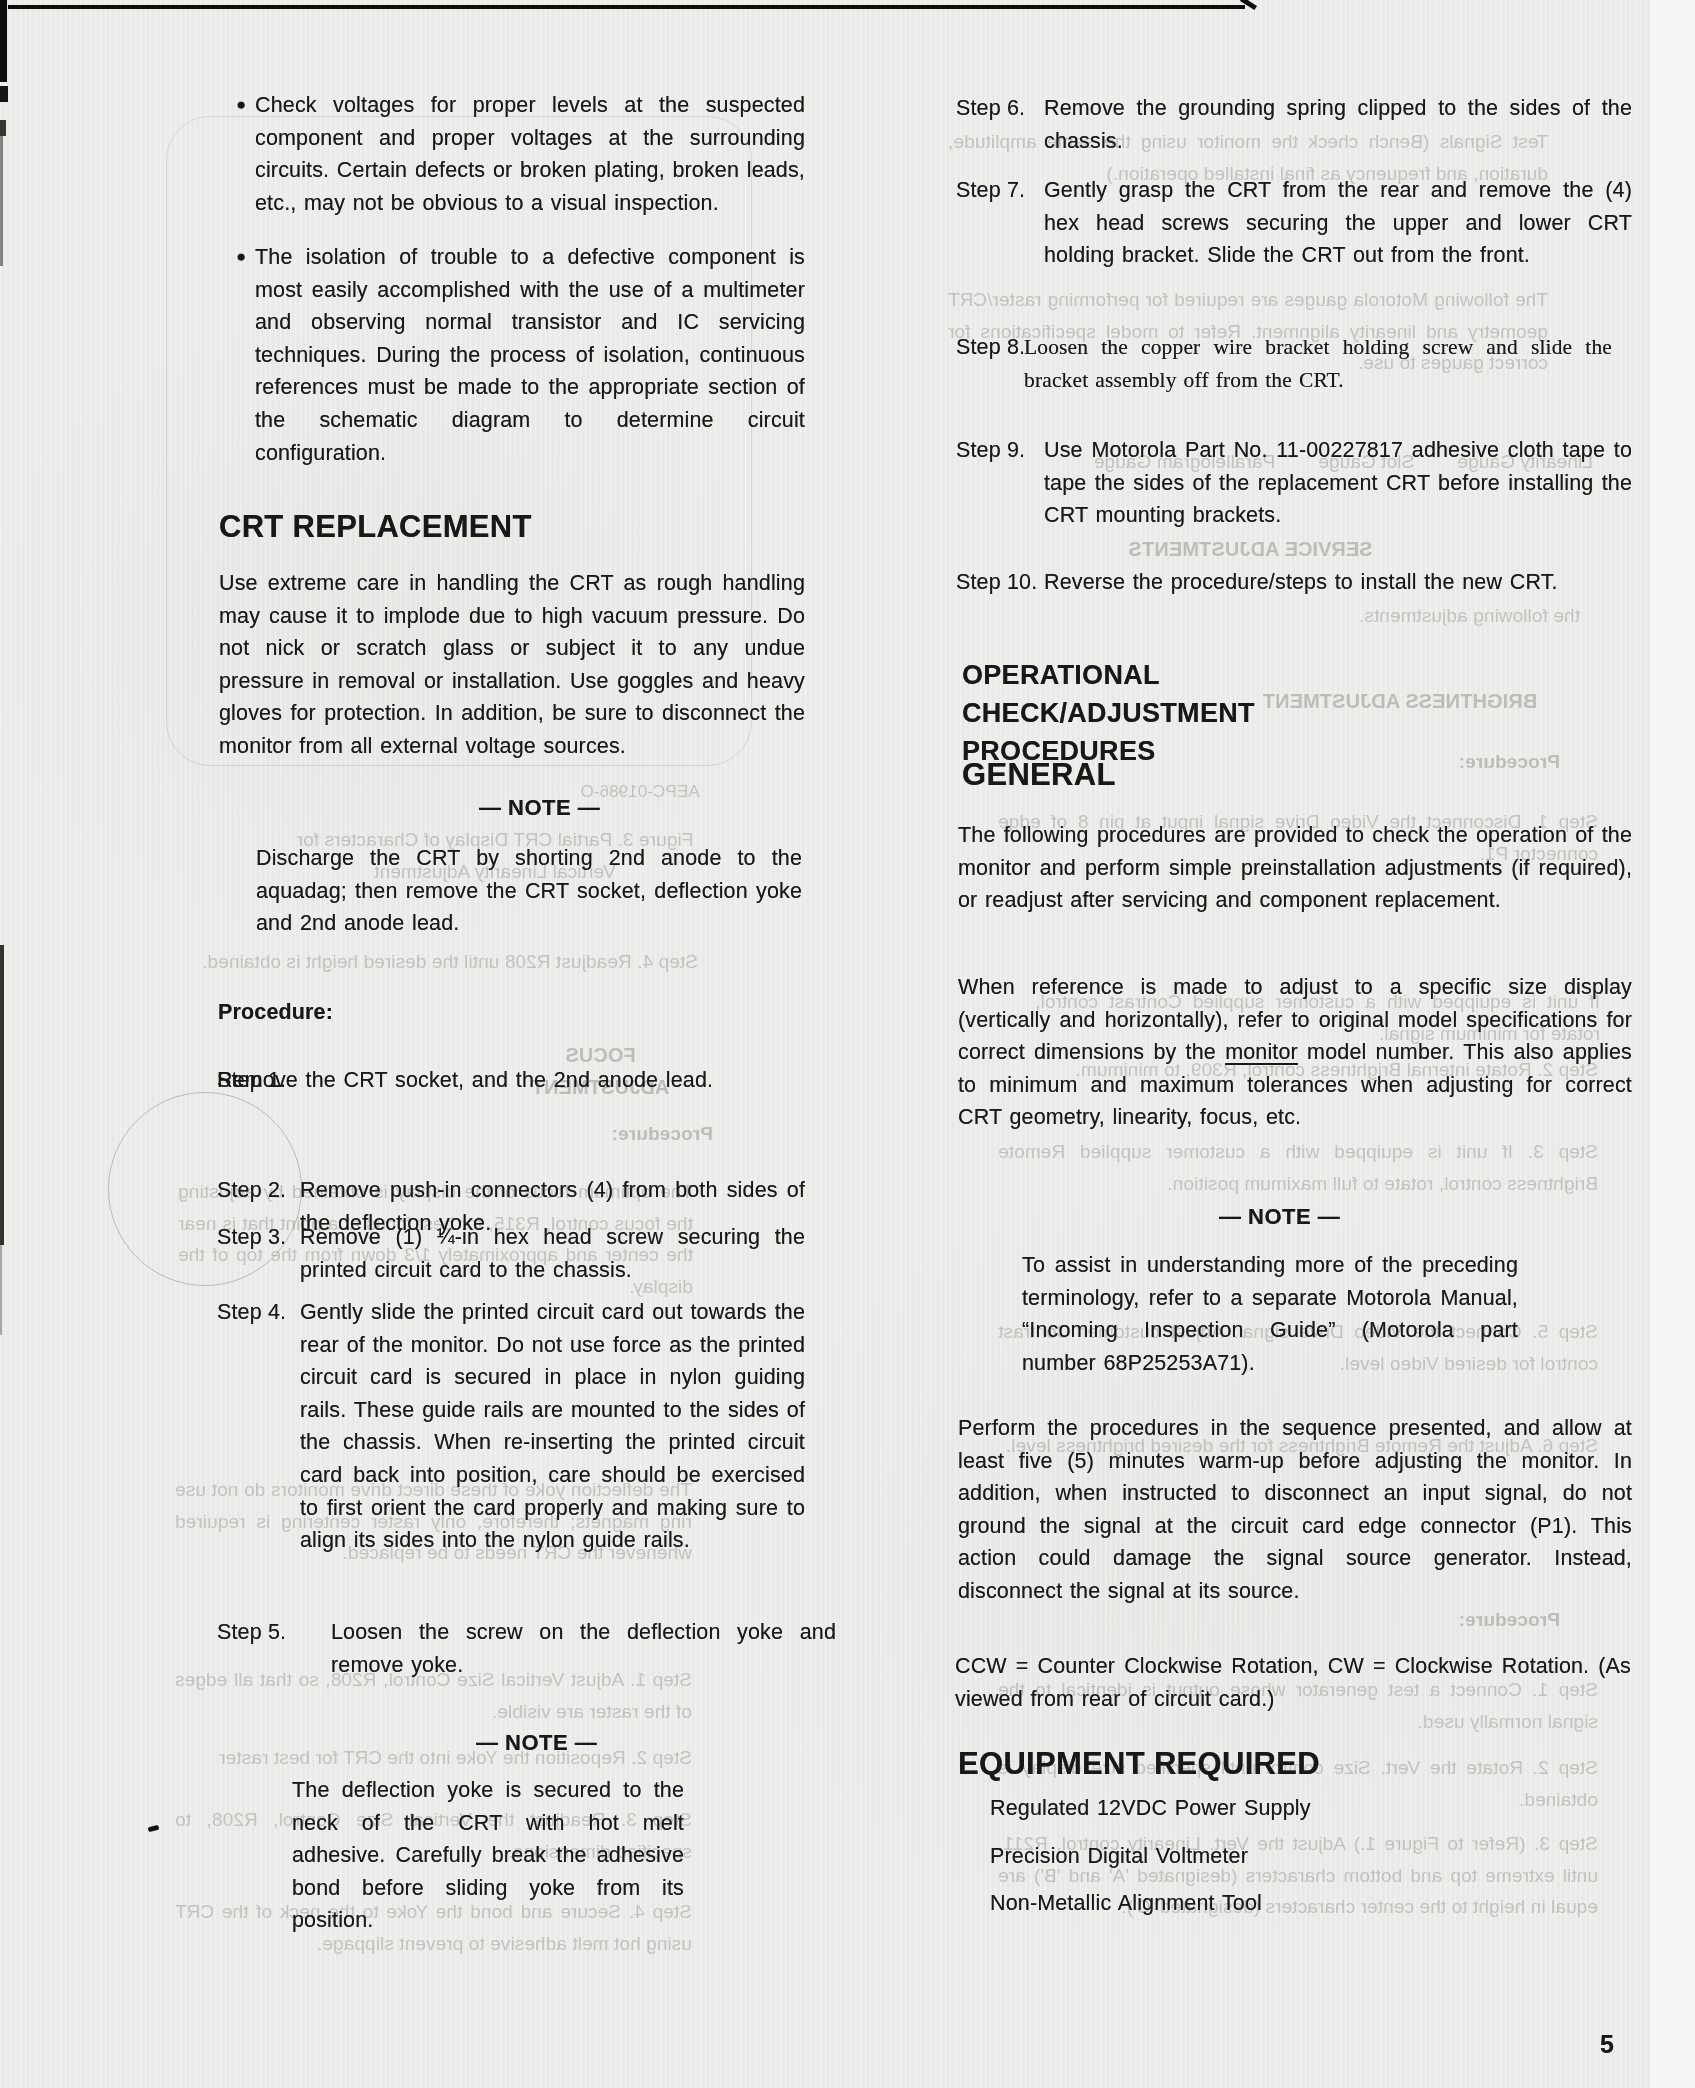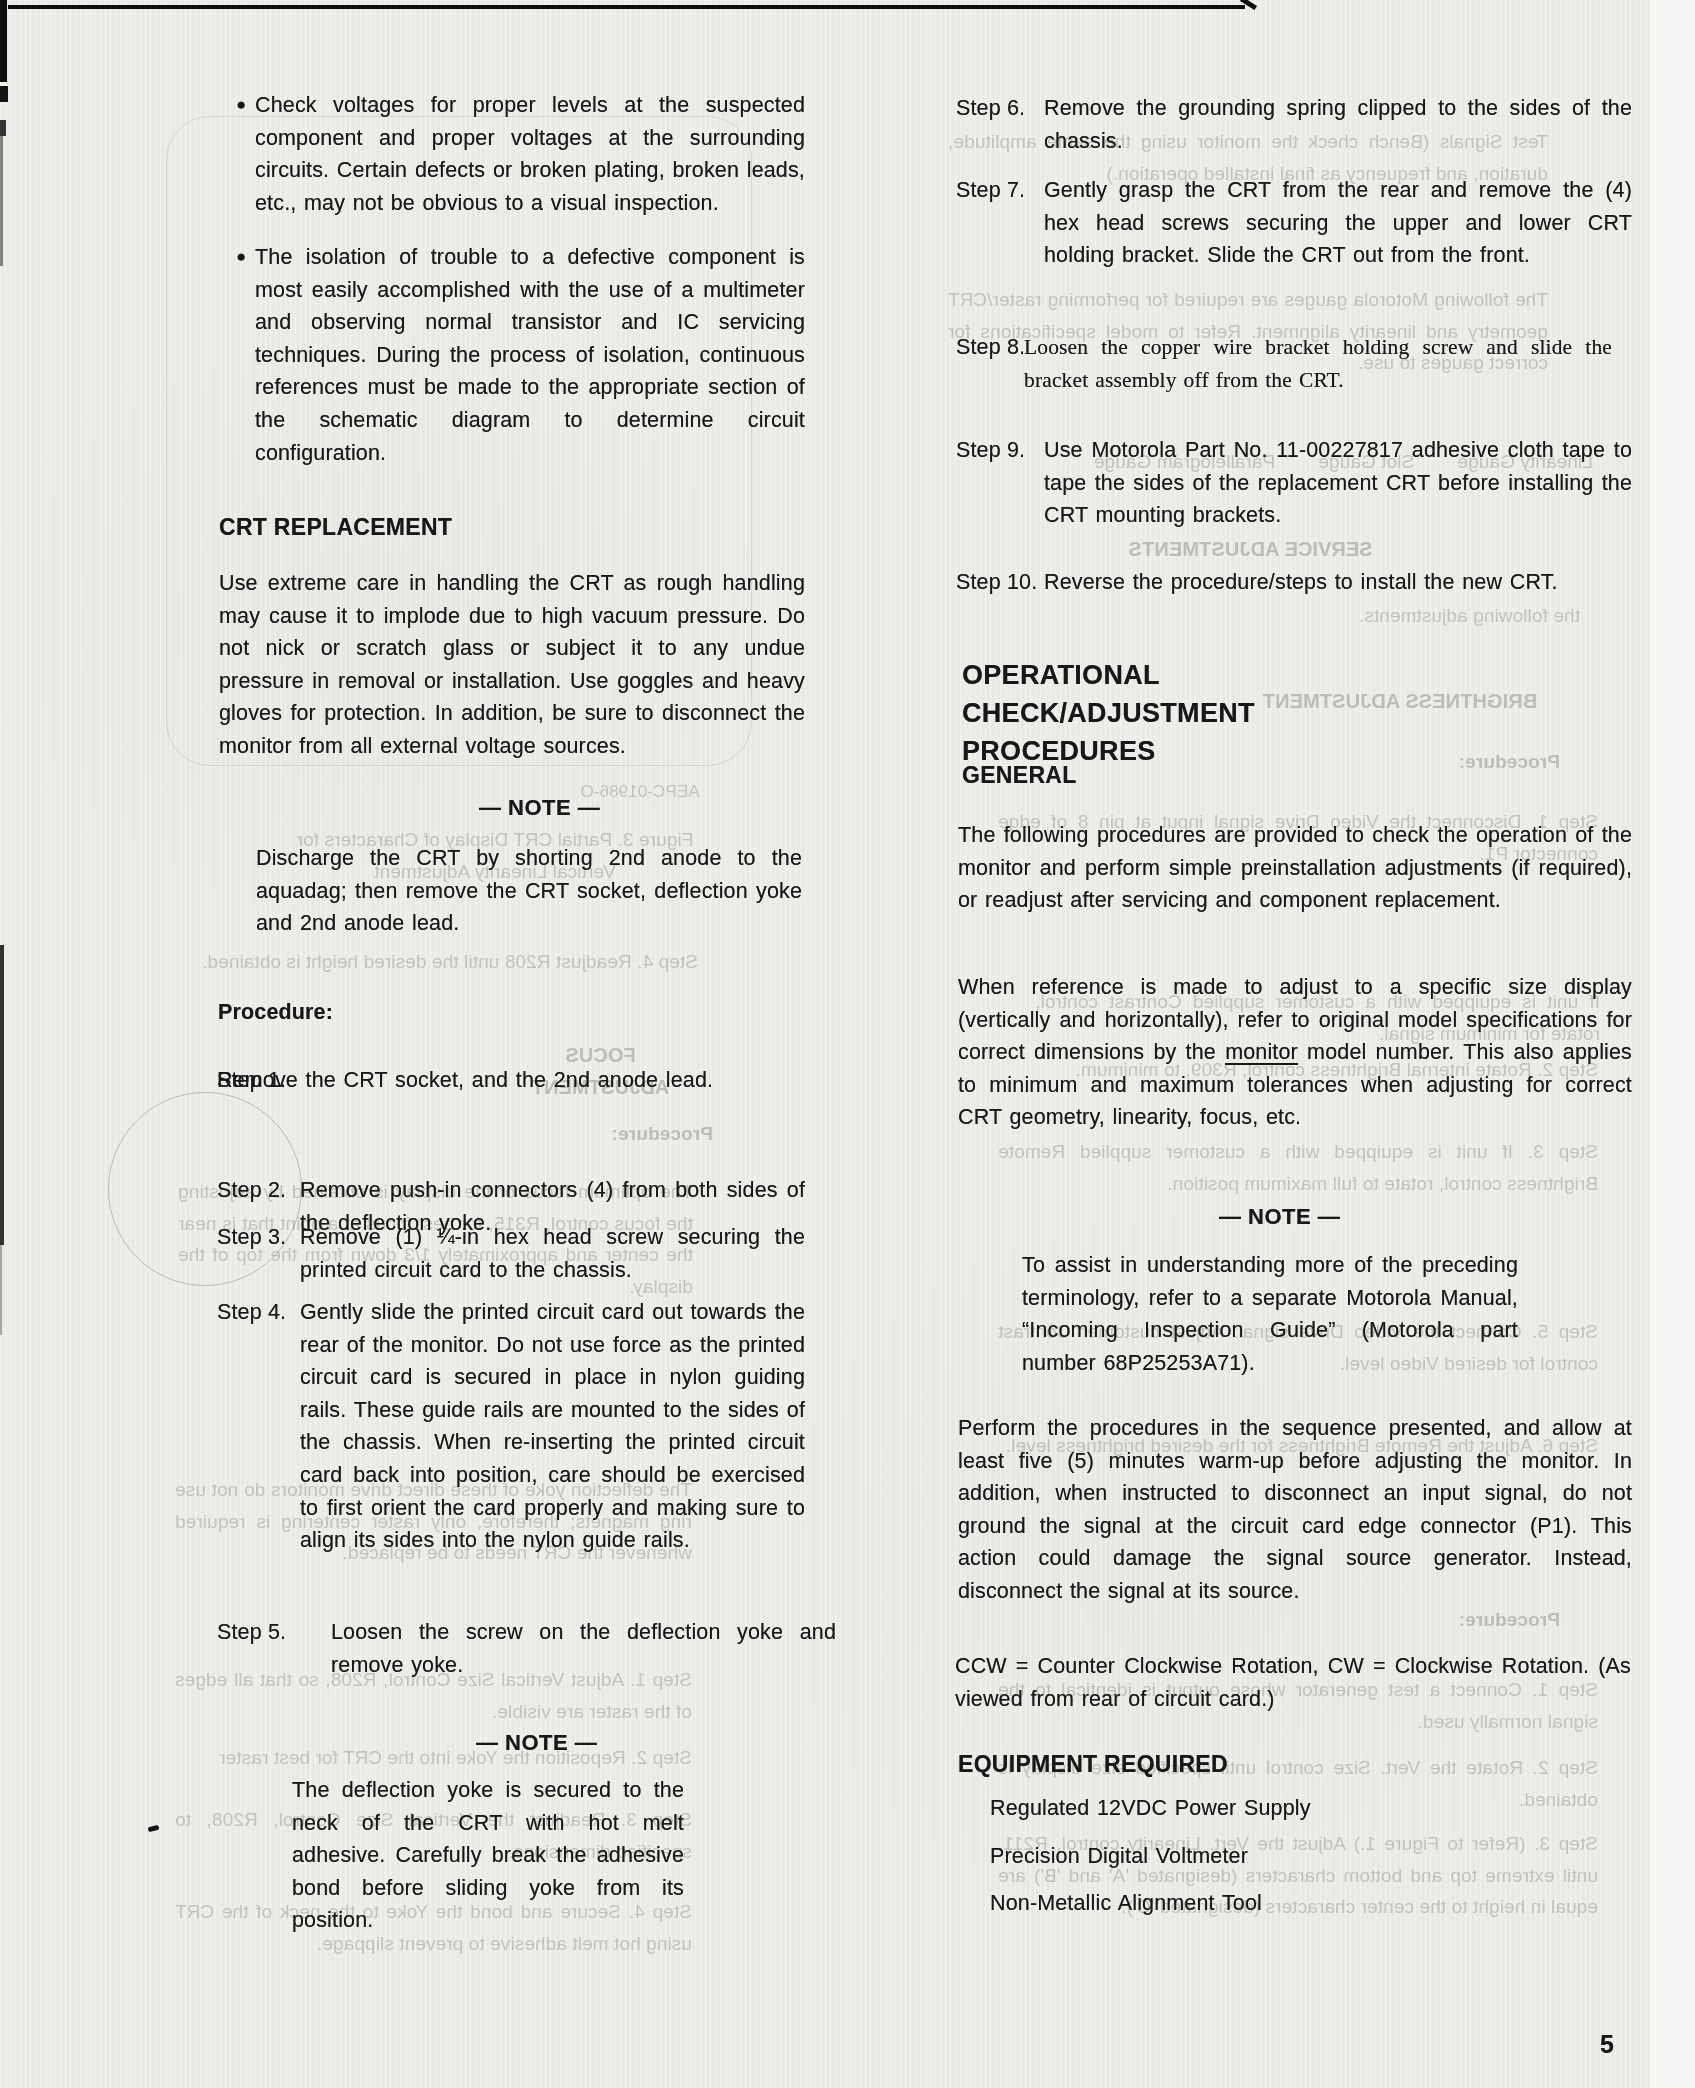--- a/index.html
+++ b/index.html
@@ -10,21 +10,21 @@
       radial-gradient(620px 500px at 22% 30%, rgba(0,0,0,.02), rgba(0,0,0,0) 70%),
       radial-gradient(700px 600px at 70% 75%, rgba(0,0,0,.018), rgba(0,0,0,0) 70%),
       #ebeae7;
     font-family:"Liberation Sans", sans-serif;
     color:#181818;
   }
   .txt{position:absolute;font-size:21.5px;line-height:32.6px;text-align:justify;
        letter-spacing:.15px;word-spacing:1.5px;text-shadow:0 0 .4px rgba(20,20,20,.55);}
   .left-align{text-align:left;}
   .h1{position:absolute;font-weight:bold;font-size:27px;line-height:38px;letter-spacing:.3px;text-align:left;text-shadow:0 0 .5px rgba(20,20,20,.6);}
-  .h2{position:absolute;font-weight:bold;font-size:23px;line-height:30px;letter-spacing:.3px;text-align:left;text-shadow:0 0 .5px rgba(20,20,20,.6);}
+  .h2{position:absolute;font-weight:bold;font-size:31px;line-height:30px;letter-spacing:.3px;text-align:left;text-shadow:0 0 .5px rgba(20,20,20,.6);}
   .note-label{position:absolute;font-weight:bold;font-size:22px;letter-spacing:.5px;text-shadow:0 0 .5px rgba(20,20,20,.6);margin-left:36px;}
   .bold{font-weight:bold;}
   .u{text-decoration:underline;text-underline-offset:4px;}
   .bullet-dot{position:absolute;font-size:17px;line-height:32.6px;}
   .step{position:absolute;}
   .step .lbl{position:absolute;left:0;top:0;font-size:21.5px;line-height:32.6px;letter-spacing:.15px;text-shadow:0 0 .4px rgba(20,20,20,.55);}
   .step .body{font-size:21.5px;line-height:32.6px;text-align:justify;letter-spacing:.15px;word-spacing:1.5px;text-shadow:0 0 .4px rgba(20,20,20,.55);}
   .pagenum{position:absolute;font-weight:bold;font-size:25px;text-shadow:0 0 .5px rgba(20,20,20,.6);}
   
   .ghost{position:absolute;transform:scaleX(-1);color:#a19f99;opacity:.55;filter:blur(.45px);

